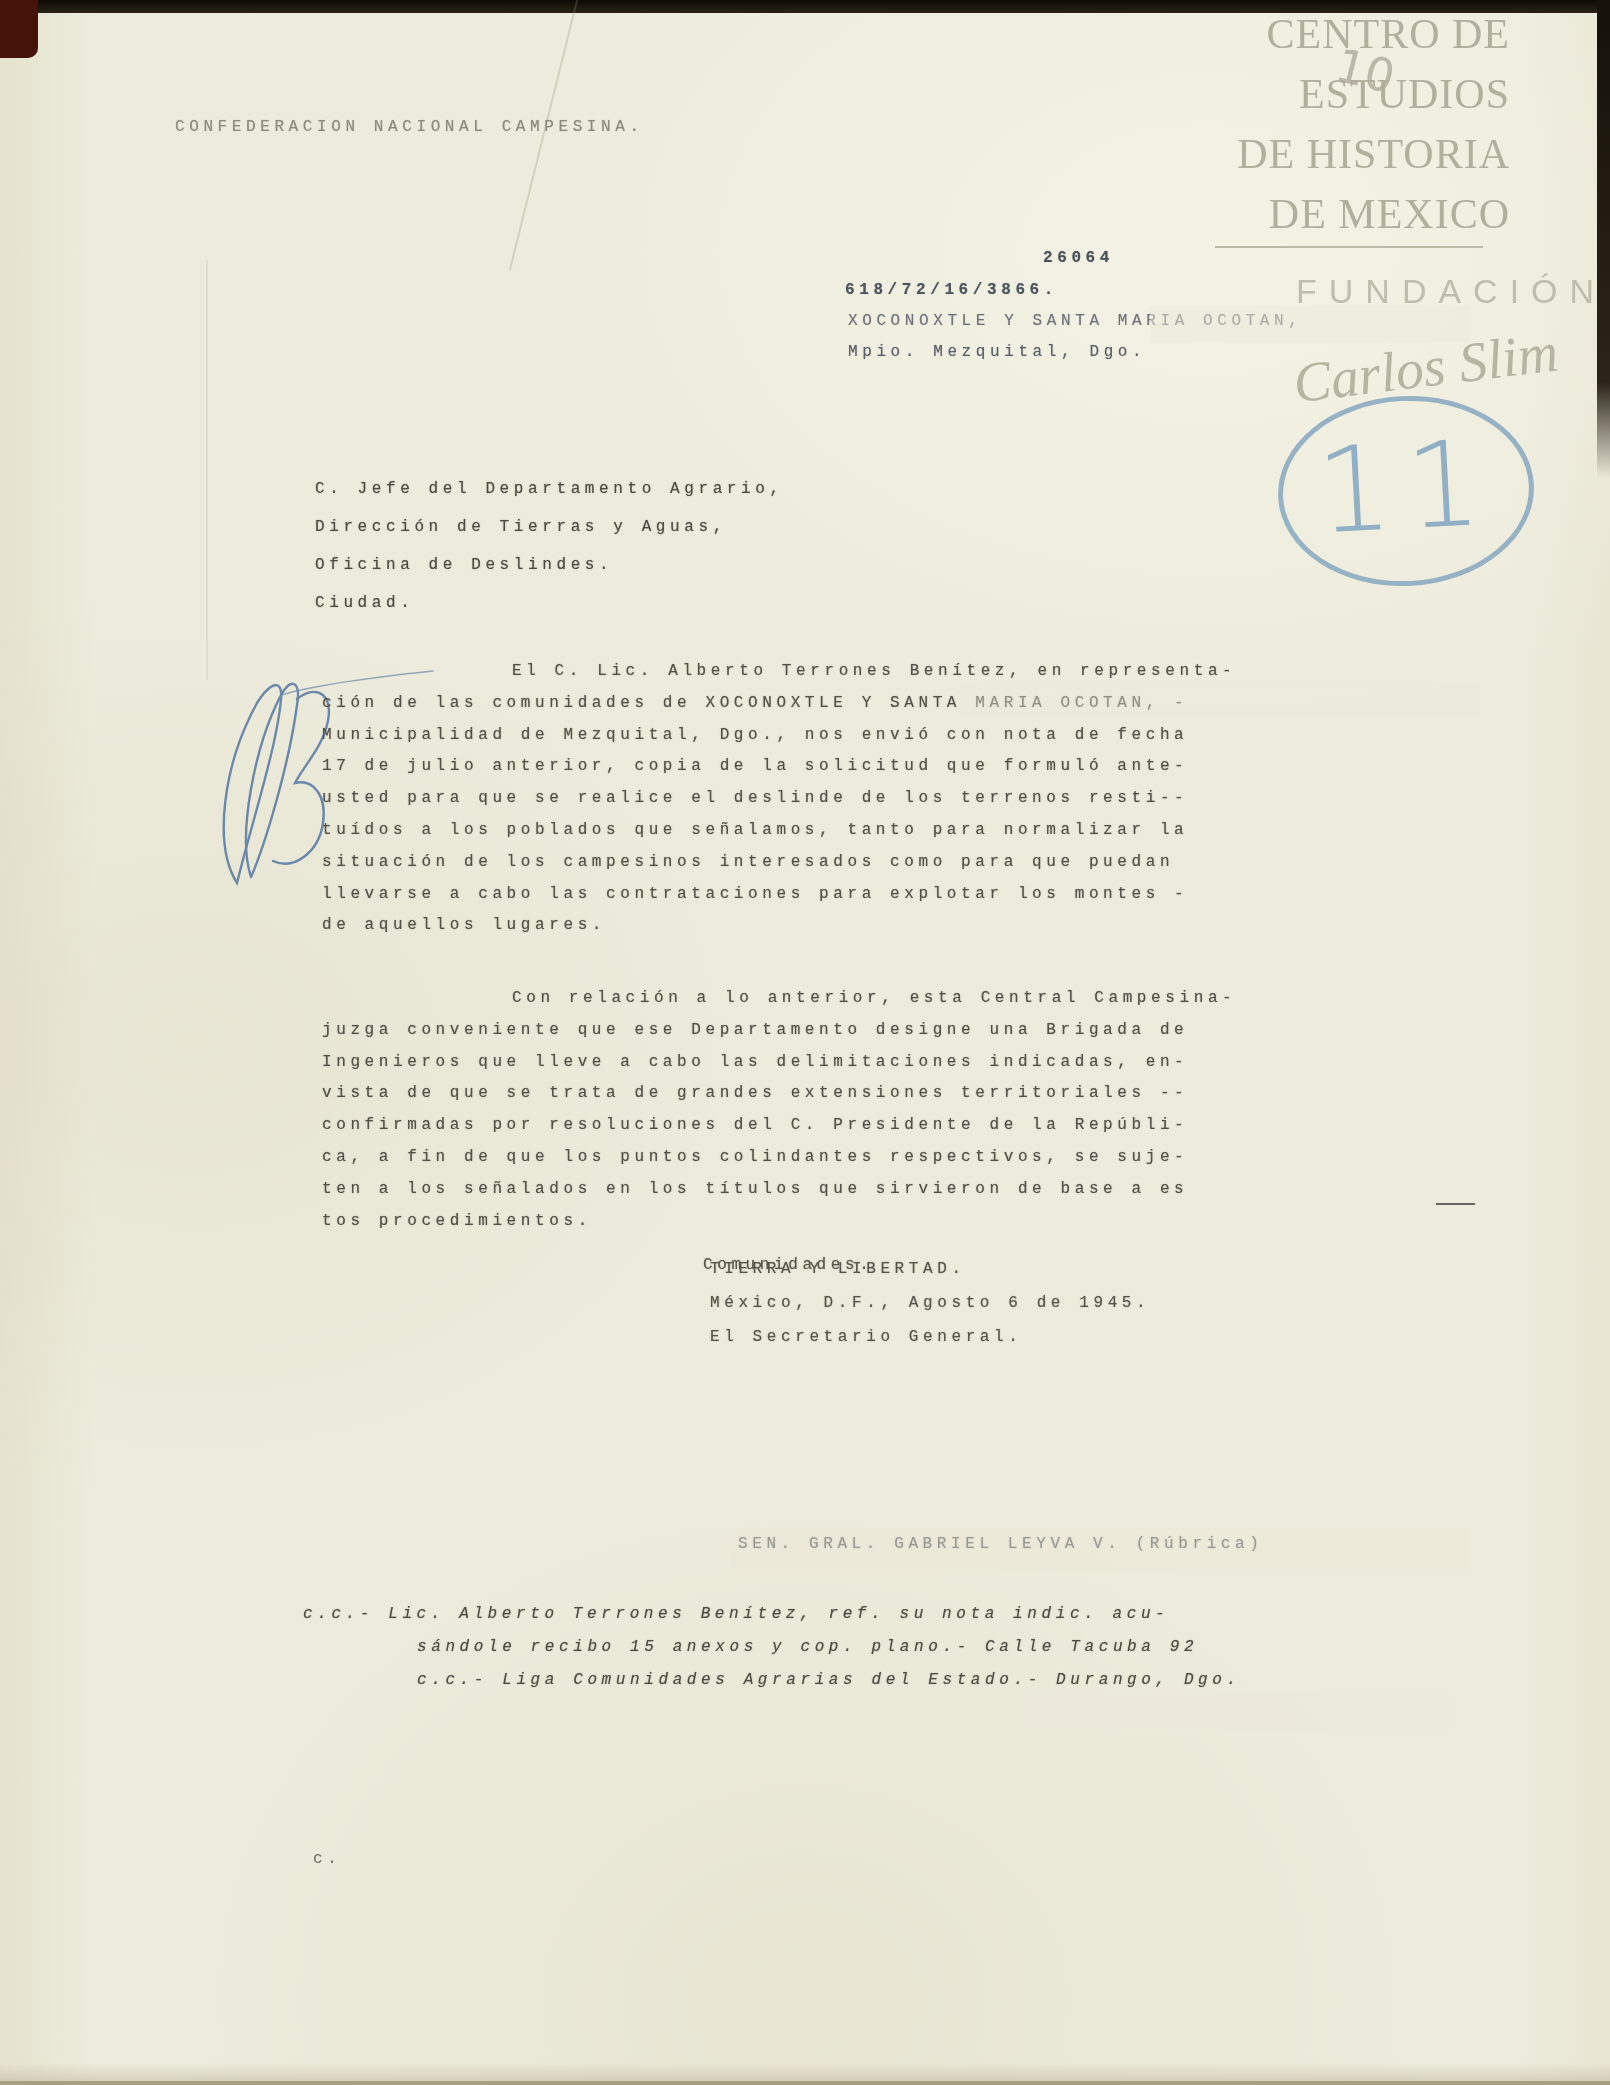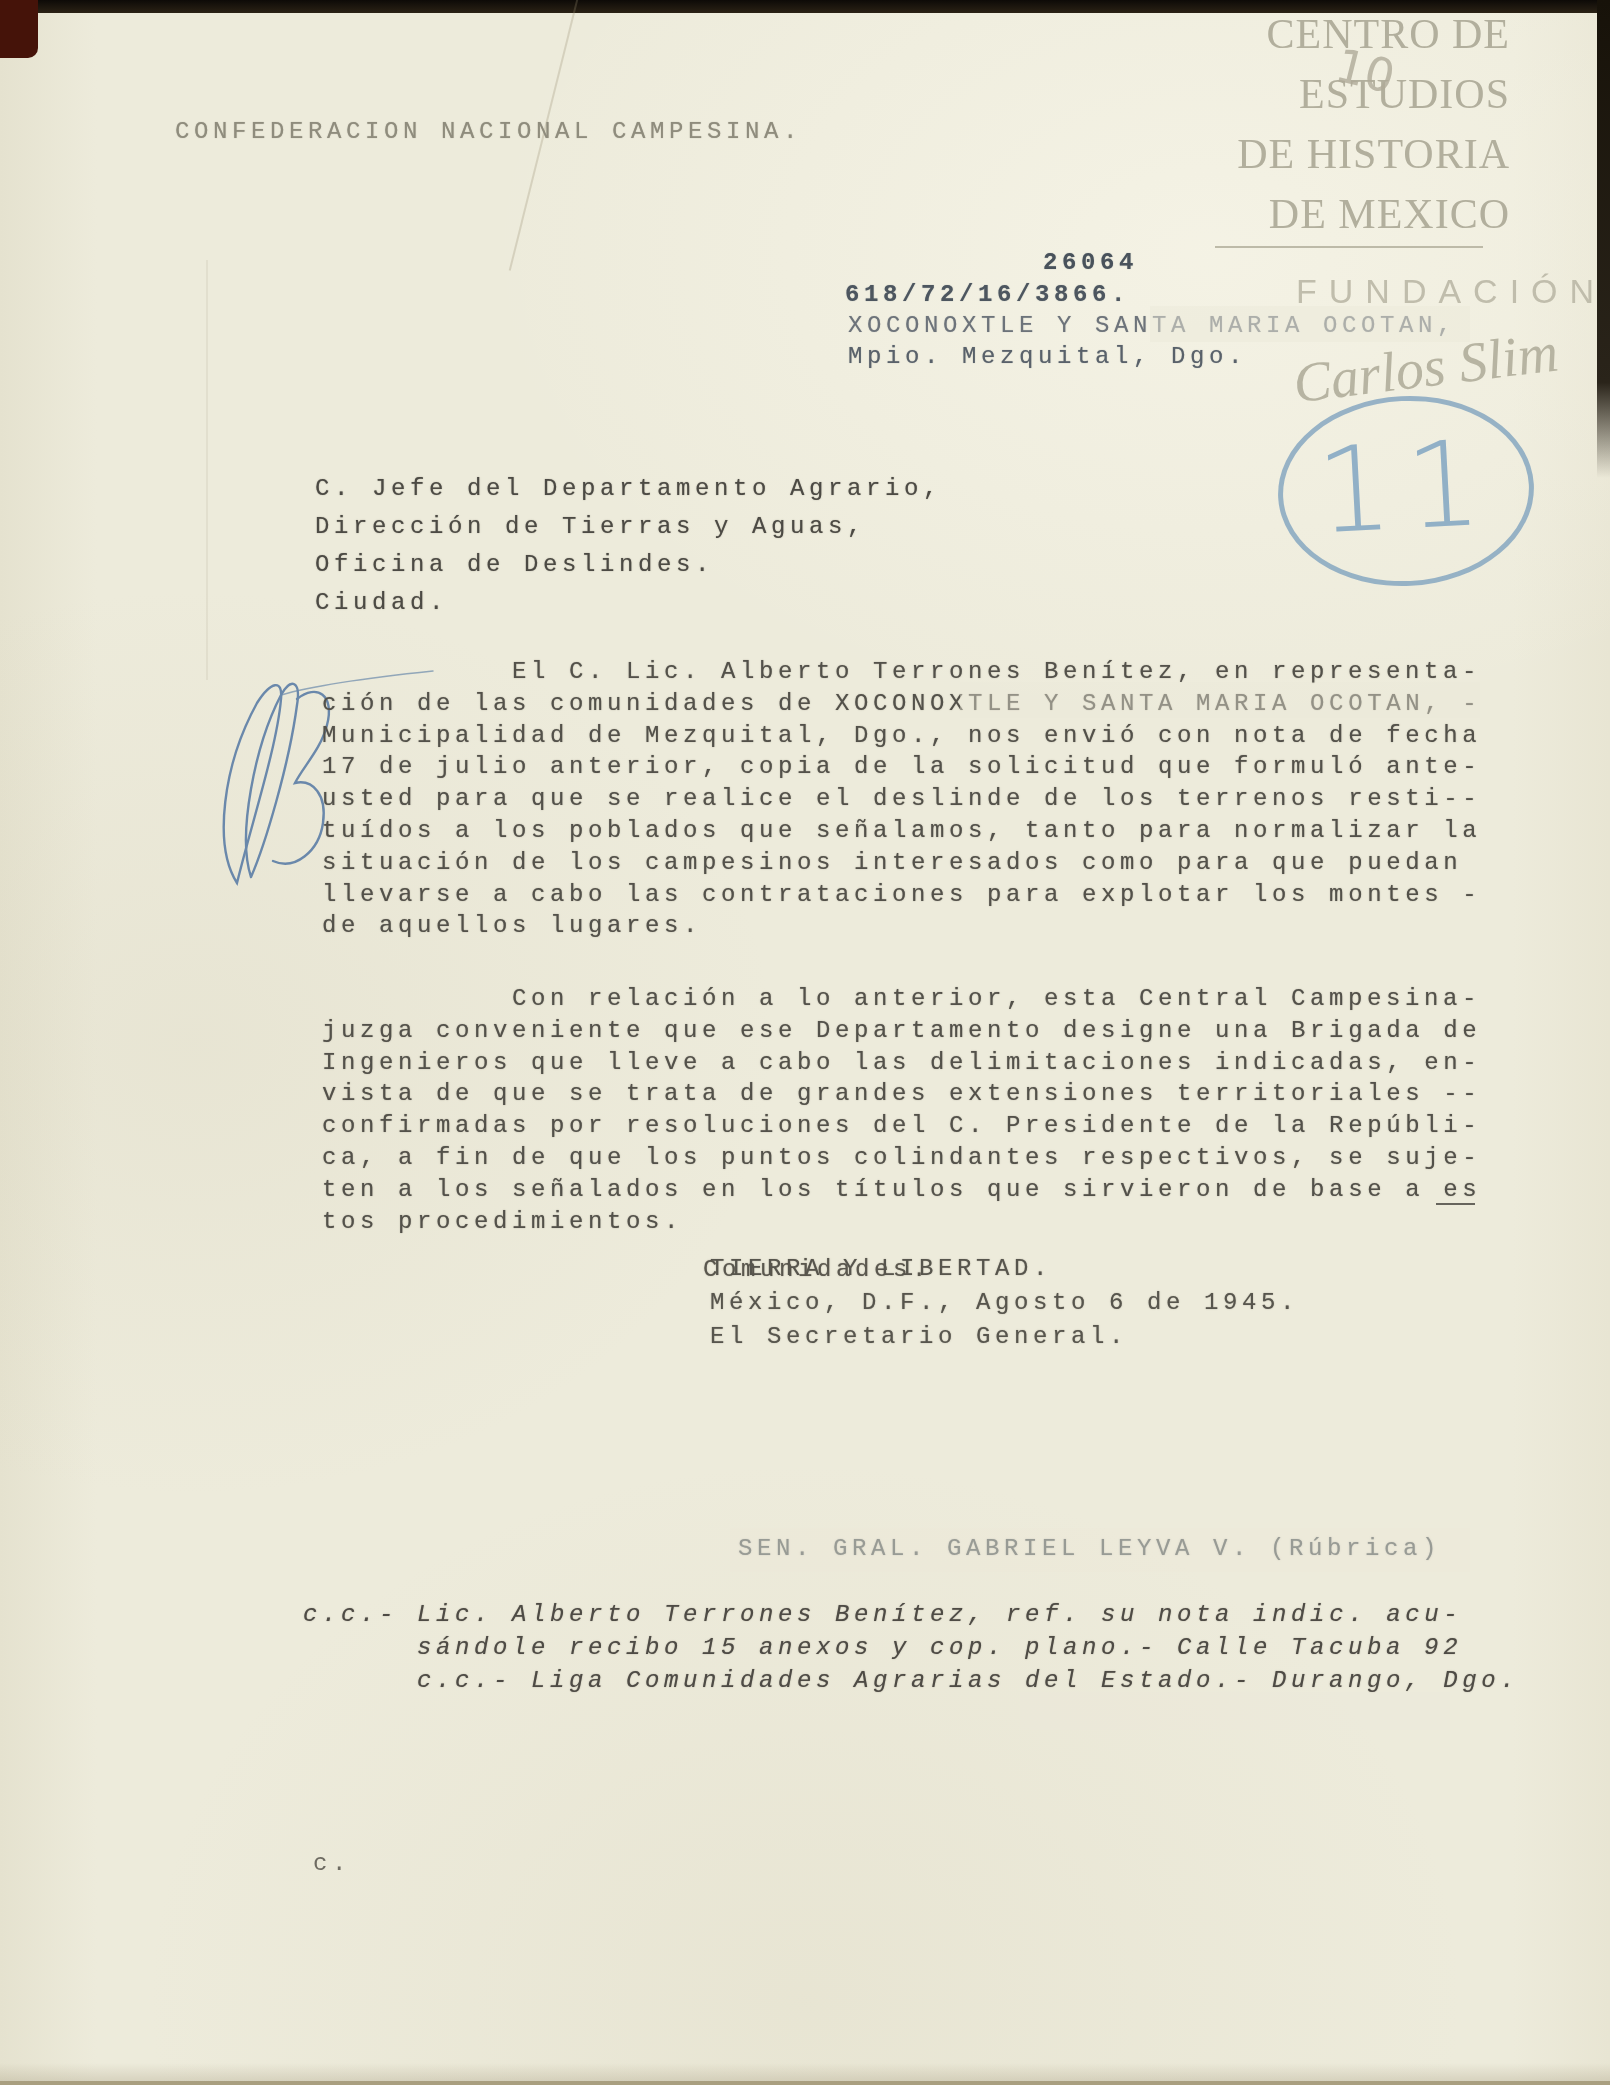--- a/index.html
+++ b/index.html
@@ -16,21 +16,21 @@
   
   .edge-top{position:absolute;left:0;top:0;width:1610px;height:13px;background:linear-gradient(#0d0a07,#2b2215);}
   .edge-right{position:absolute;left:1597px;top:0;width:13px;height:478px;background:linear-gradient(#171209,#2a241a 80%,rgba(42,36,26,0));}
   .corner-block{position:absolute;left:0;top:0;width:38px;height:58px;background:#451309;border-bottom-right-radius:10px;}
   .edge-bottom{position:absolute;left:0;top:2063px;width:1610px;height:22px;background:linear-gradient(rgba(140,128,95,0),rgba(140,128,95,.28));}
   .edge-bottom-line{position:absolute;left:0;top:2081px;width:1610px;height:4px;background:#a99f80;}
   .crease1{position:absolute;left:545px;top:-25px;width:2px;height:300px;background:rgba(150,140,112,.28);transform:rotate(14deg);}
   .crease2{position:absolute;left:206px;top:260px;width:2px;height:420px;background:rgba(150,140,112,.12);}
 
   
-  .tw{font-family:"Liberation Mono","DejaVu Sans Mono",monospace;font-size:24px;letter-spacing:4.6px;white-space:pre;position:absolute;}
+  .tw{font-family:"Liberation Mono","DejaVu Sans Mono",monospace;font-size:16px;letter-spacing:4.6px;white-space:pre;position:absolute;}
   .tw .line{white-space:pre;}
   .soft{text-shadow:0 0 1.2px rgba(82,76,66,.55);}
   .org-header{left:175px;top:118px;color:#8f8c7d;text-shadow:0 0 1px rgba(130,126,112,.6);}
   .doc-number{left:1043px;top:249px;color:#49525b;font-weight:bold;text-shadow:0 0 1px rgba(70,85,100,.5);}
   .file-ref{left:845px;top:281px;color:#4d565f;font-weight:bold;text-shadow:0 0 1px rgba(70,85,100,.5);}
   .subj1{left:848px;top:312px;color:#6d737a;text-shadow:0 0 1px rgba(95,105,115,.45);text-align:right;}
   .subj2{left:848px;top:343px;color:#59616a;text-shadow:0 0 1px rgba(80,92,102,.5);}
   .addressee{left:315px;top:470px;line-height:38px;color:#4c4a44;}
   .para{left:322px;color:#53514a;line-height:31.8px;}
   .para1{top:656px;}

